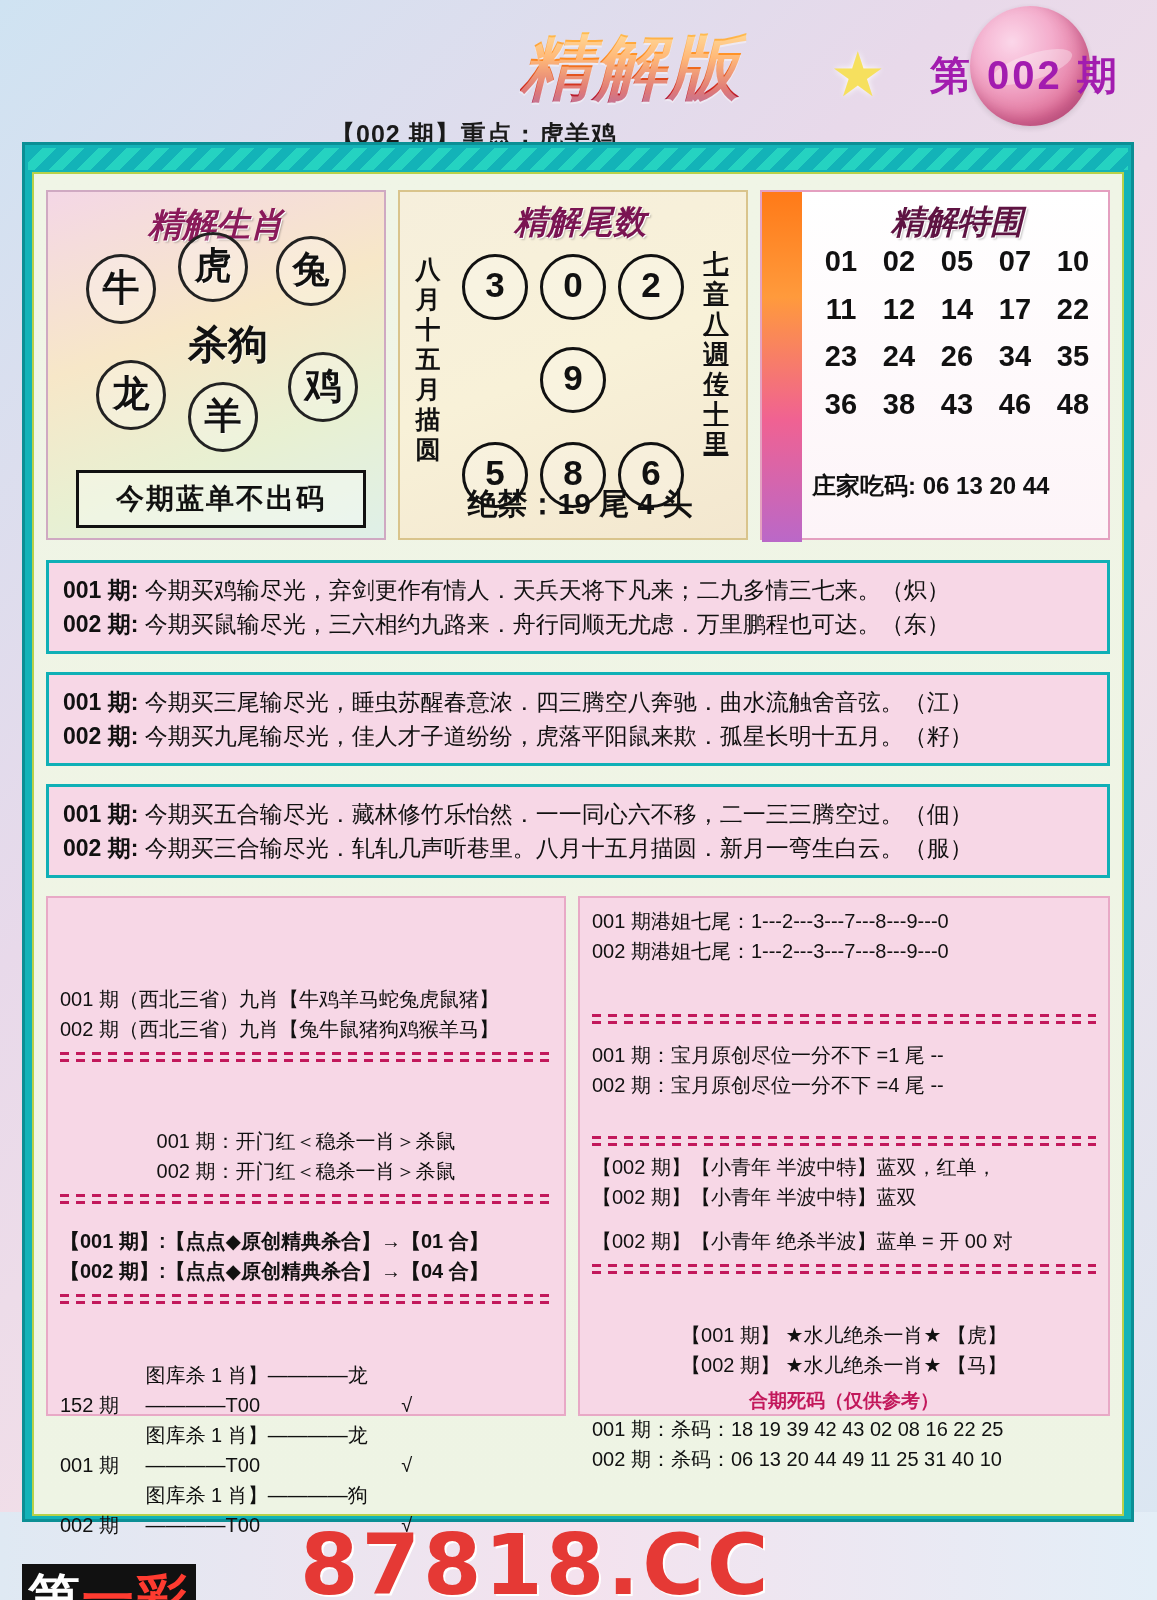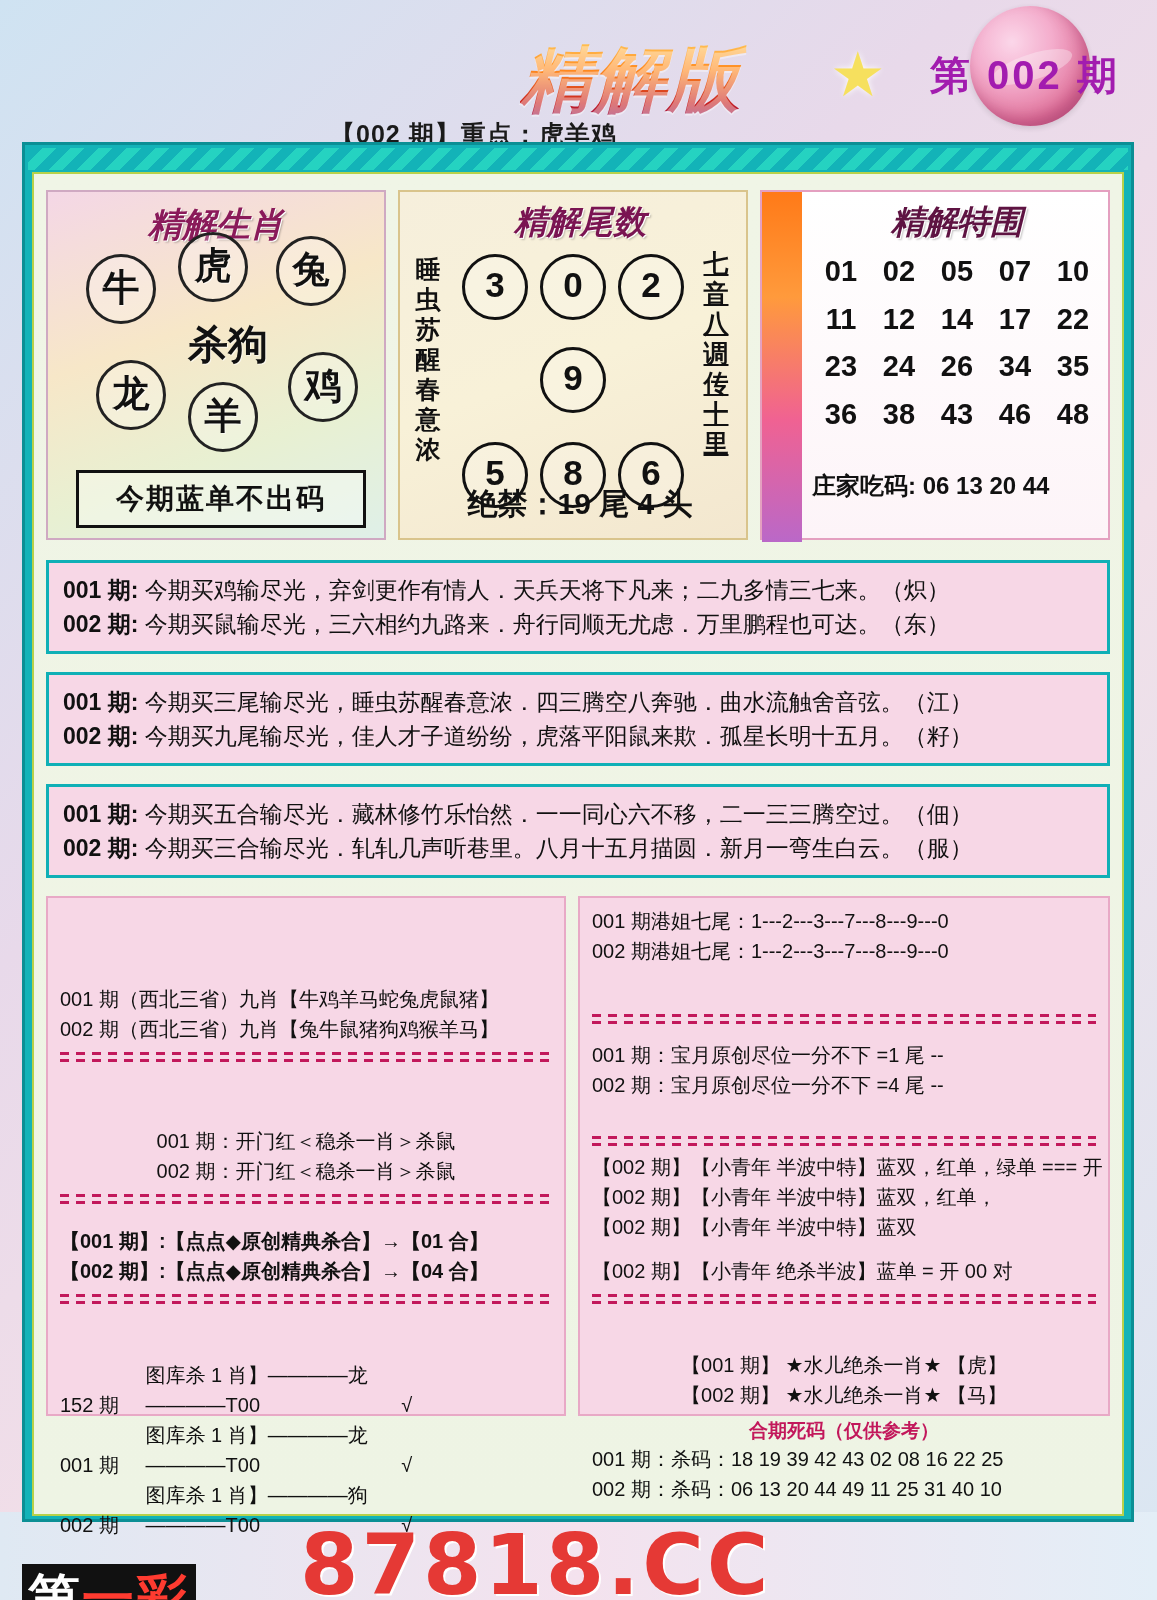--- a/index.html
+++ b/index.html
@@ -7,21 +7,21 @@
     width:1157px;height:1600px;overflow:hidden;
     font-family:"Liberation Sans","DejaVu Sans",sans-serif;
     background:linear-gradient(135deg,#cfe3f2 0%,#e8d9ea 35%,#f2dfe8 60%,#d9e7f3 100%);
     position:relative;
   }
   .page{position:absolute;inset:0;}
 
   
   .header{position:absolute;top:0;left:0;width:1157px;height:150px;}
   .logo{
-    position:absolute;left:520px;top:32px;width:350px;height:95px;
+    position:absolute;left:520px;top:20px;width:350px;height:95px;
     font-family:"DejaVu Sans",sans-serif;font-weight:bold;font-size:72px;
     font-style:italic;letter-spacing:2px;
     background:linear-gradient(180deg,#ffd86b 0%,#ff8a1f 40%,#c81f1f 75%,#7a0c6e 100%);
     -webkit-background-clip:text;background-clip:text;color:transparent;
     text-shadow:0 2px 0 rgba(255,255,255,.4);
     line-height:95px;
   }
   .star{
     position:absolute;left:830px;top:38px;font-size:62px;color:#f6e05e;
     text-shadow:0 0 6px #fff;
@@ -120,21 +120,21 @@
   .p3 .tbar{
     position:absolute;left:0;top:0;width:40px;height:350px;
     background:linear-gradient(180deg,#ff7a18 0%,#ff9a3c 30%,#f06292 65%,#ba68c8 100%);
   }
   .p3 .title{
     position:absolute;left:50px;top:8px;width:290px;text-align:center;
     font-family:"DejaVu Serif",serif;font-weight:bold;font-size:33px;font-style:italic;
     color:#5e1342;text-shadow:1px 1px 0 #fff,2px 2px 2px rgba(0,0,0,.22);
   }
   .numgrid{
-    position:absolute;left:50px;top:56px;width:290px;height:190px;
+    position:absolute;left:50px;top:46px;width:290px;height:190px;
     display:grid;grid-template-columns:repeat(5,1fr);grid-template-rows:repeat(4,1fr);
     align-items:center;justify-items:center;
   }
   .numgrid span{font-size:29px;font-weight:bold;color:#111;}
   .p3 .eat{
     position:absolute;left:50px;top:278px;width:300px;font-size:24px;font-weight:bold;color:#111;
   }
 
   
   .vblock{
@@ -230,21 +230,21 @@
         <span class="circ">羊</span>
       </div>
       <div class="zodiac" style="left:240px;top:160px;">
         <span class="circ">鸡</span>
       </div>
       <div class="note">今期蓝单不出码</div>
     </div>
 
     <div class="panel p2">
       <div class="title">精解尾数</div>
-      <div class="vtext" style="left:14px;top:62px;">睡虫苏醒春意浓</div>
+      <div class="vtext" style="left:14px;top:62px;">八月十五月描圆</div>
       <div class="vtext" style="left:302px;top:56px;text-decoration:underline;">七音八调传十里</div>
 
       <div class="numcircle" style="left:62px;top:62px;">3</div>
       <div class="numcircle" style="left:140px;top:62px;">0</div>
       <div class="numcircle" style="left:218px;top:62px;">2</div>
 
       <div class="numcircle" style="left:140px;top:155px;">9</div>
 
       <div class="numcircle" style="left:62px;top:250px;">5</div>
       <div class="numcircle" style="left:140px;top:250px;">8</div>
@@ -352,21 +352,20 @@
   <div class="col colR">
     <div class="line">001 期港姐七尾：1---2---3---7---8---9---0</div>
     <div class="line">002 期港姐七尾：1---2---3---7---8---9---0</div>
     <div style="height:40px"></div>
     <div class="sep d"></div>
     <div style="height:10px"></div>
     <div class="line">001 期：宝月原创尽位一分不下 =1 尾 --</div>
     <div class="line">002 期：宝月原创尽位一分不下 =4 尾 --</div>
     <div style="height:28px"></div>
     <div class="sep d"></div>
-    <div class="line">【002 期】【小青年 半波中特】蓝双，红单，绿单 === 开</div>
     <div class="line">【002 期】【小青年 半波中特】蓝双，红单，</div>
     <div class="line">【002 期】【小青年 半波中特】蓝双</div>
     <div style="height:14px"></div>
     <div class="line">【002 期】【小青年 绝杀半波】蓝单 = 开 00 对</div>
     <div class="sep d"></div>
     <div style="height:40px"></div>
     <div class="line center">【001 期】 ★水儿绝杀一肖★ 【虎】</div>
     <div class="line center">【002 期】 ★水儿绝杀一肖★ 【马】</div>
     <div style="height:8px"></div>
     <div class="smalltitle">合期死码（仅供参考）</div>

